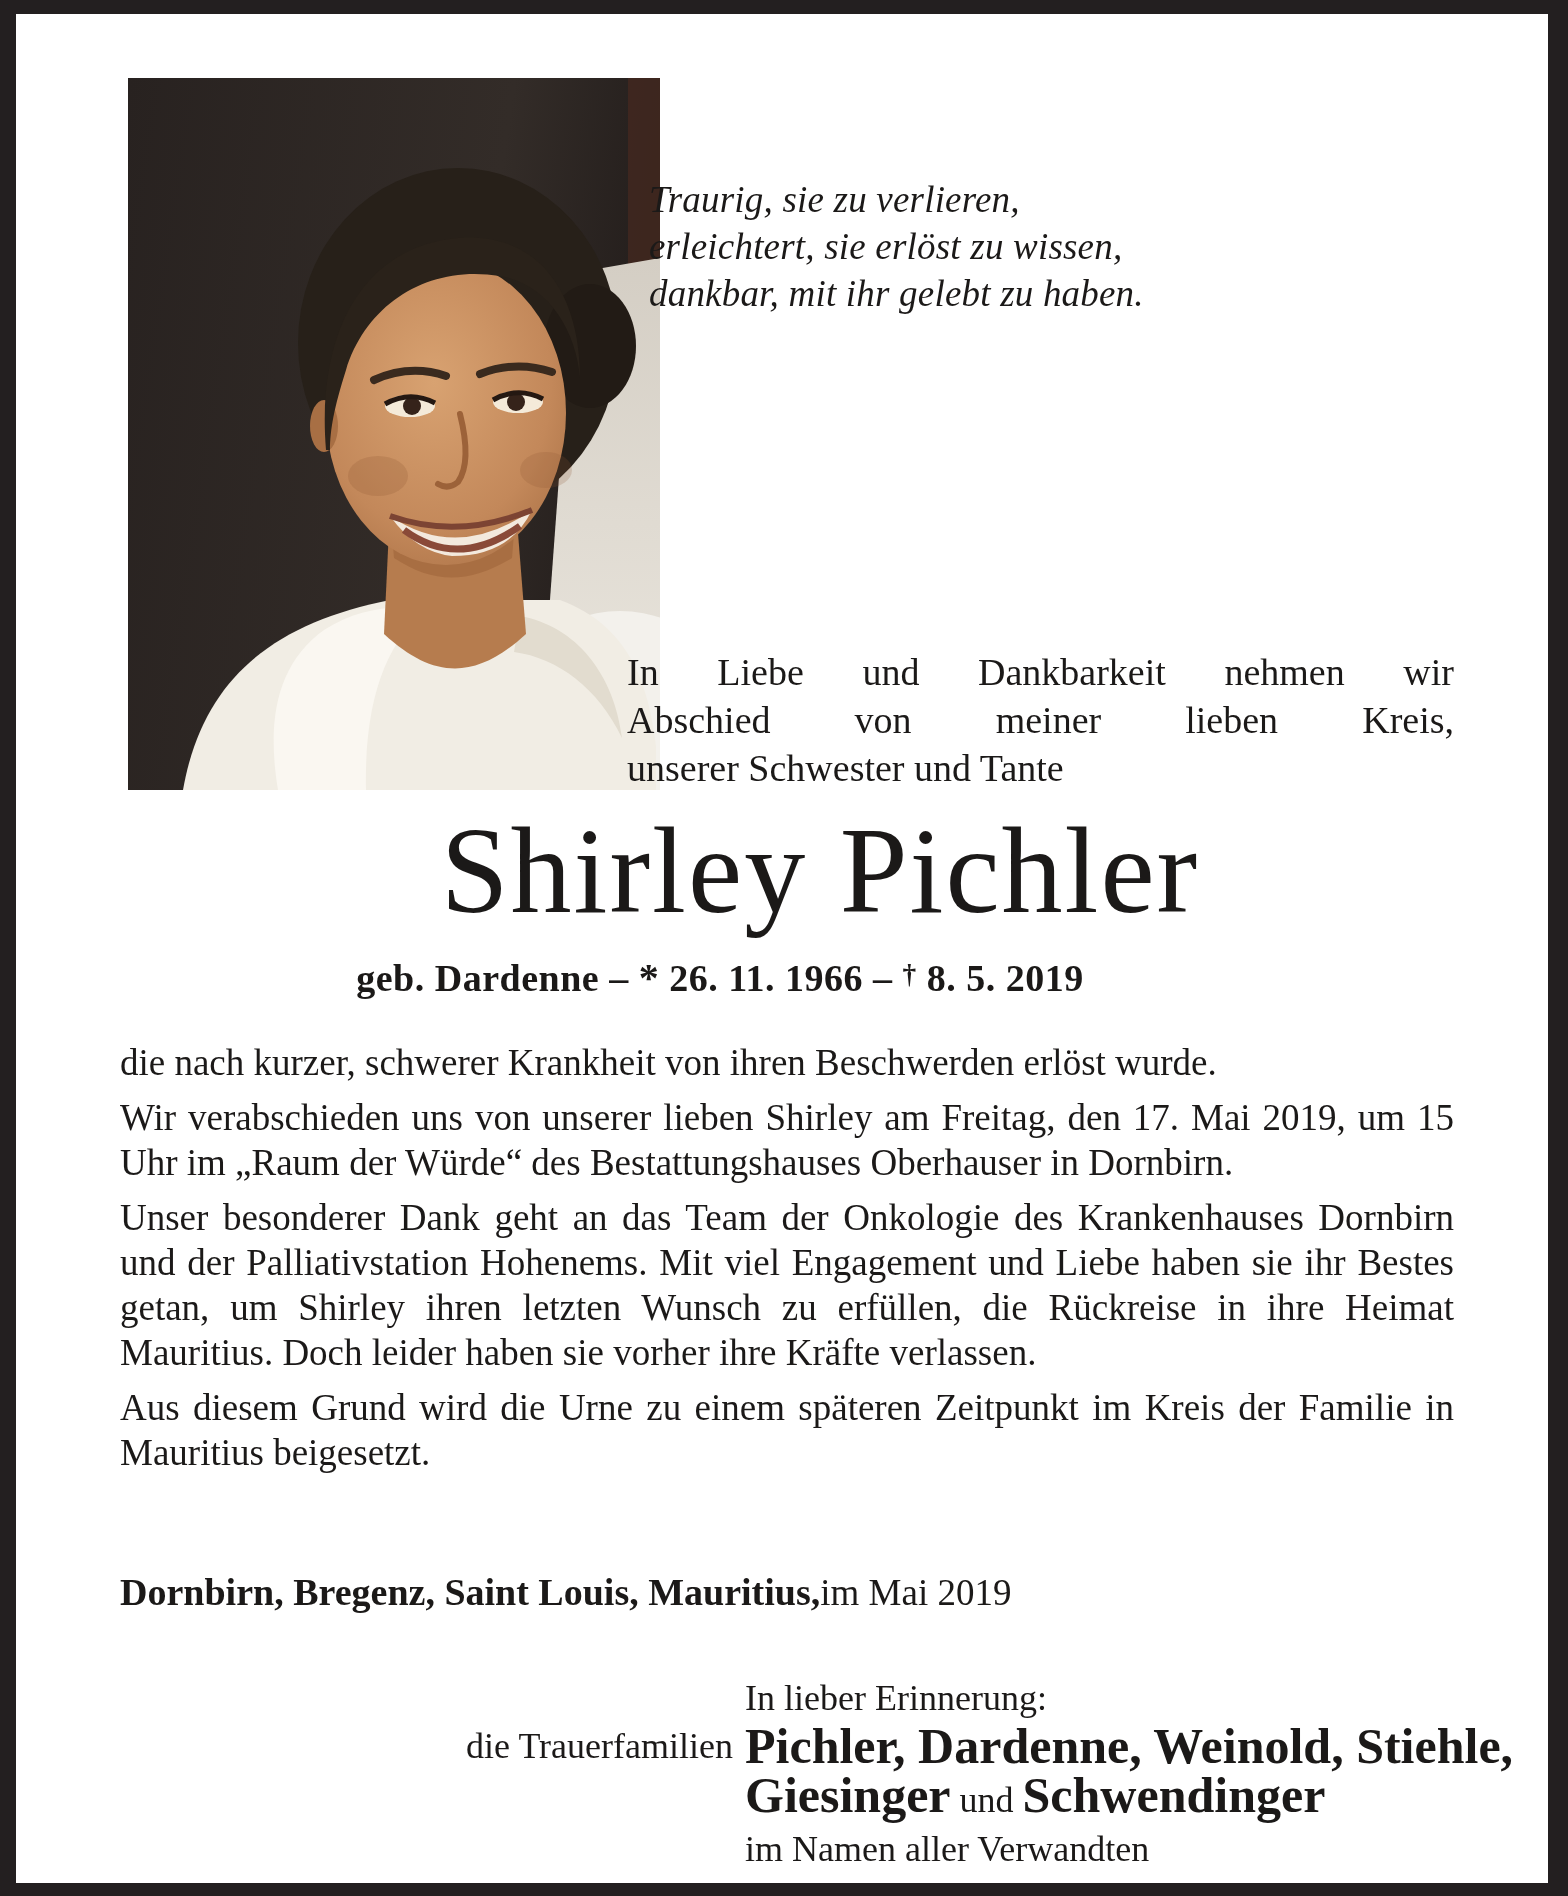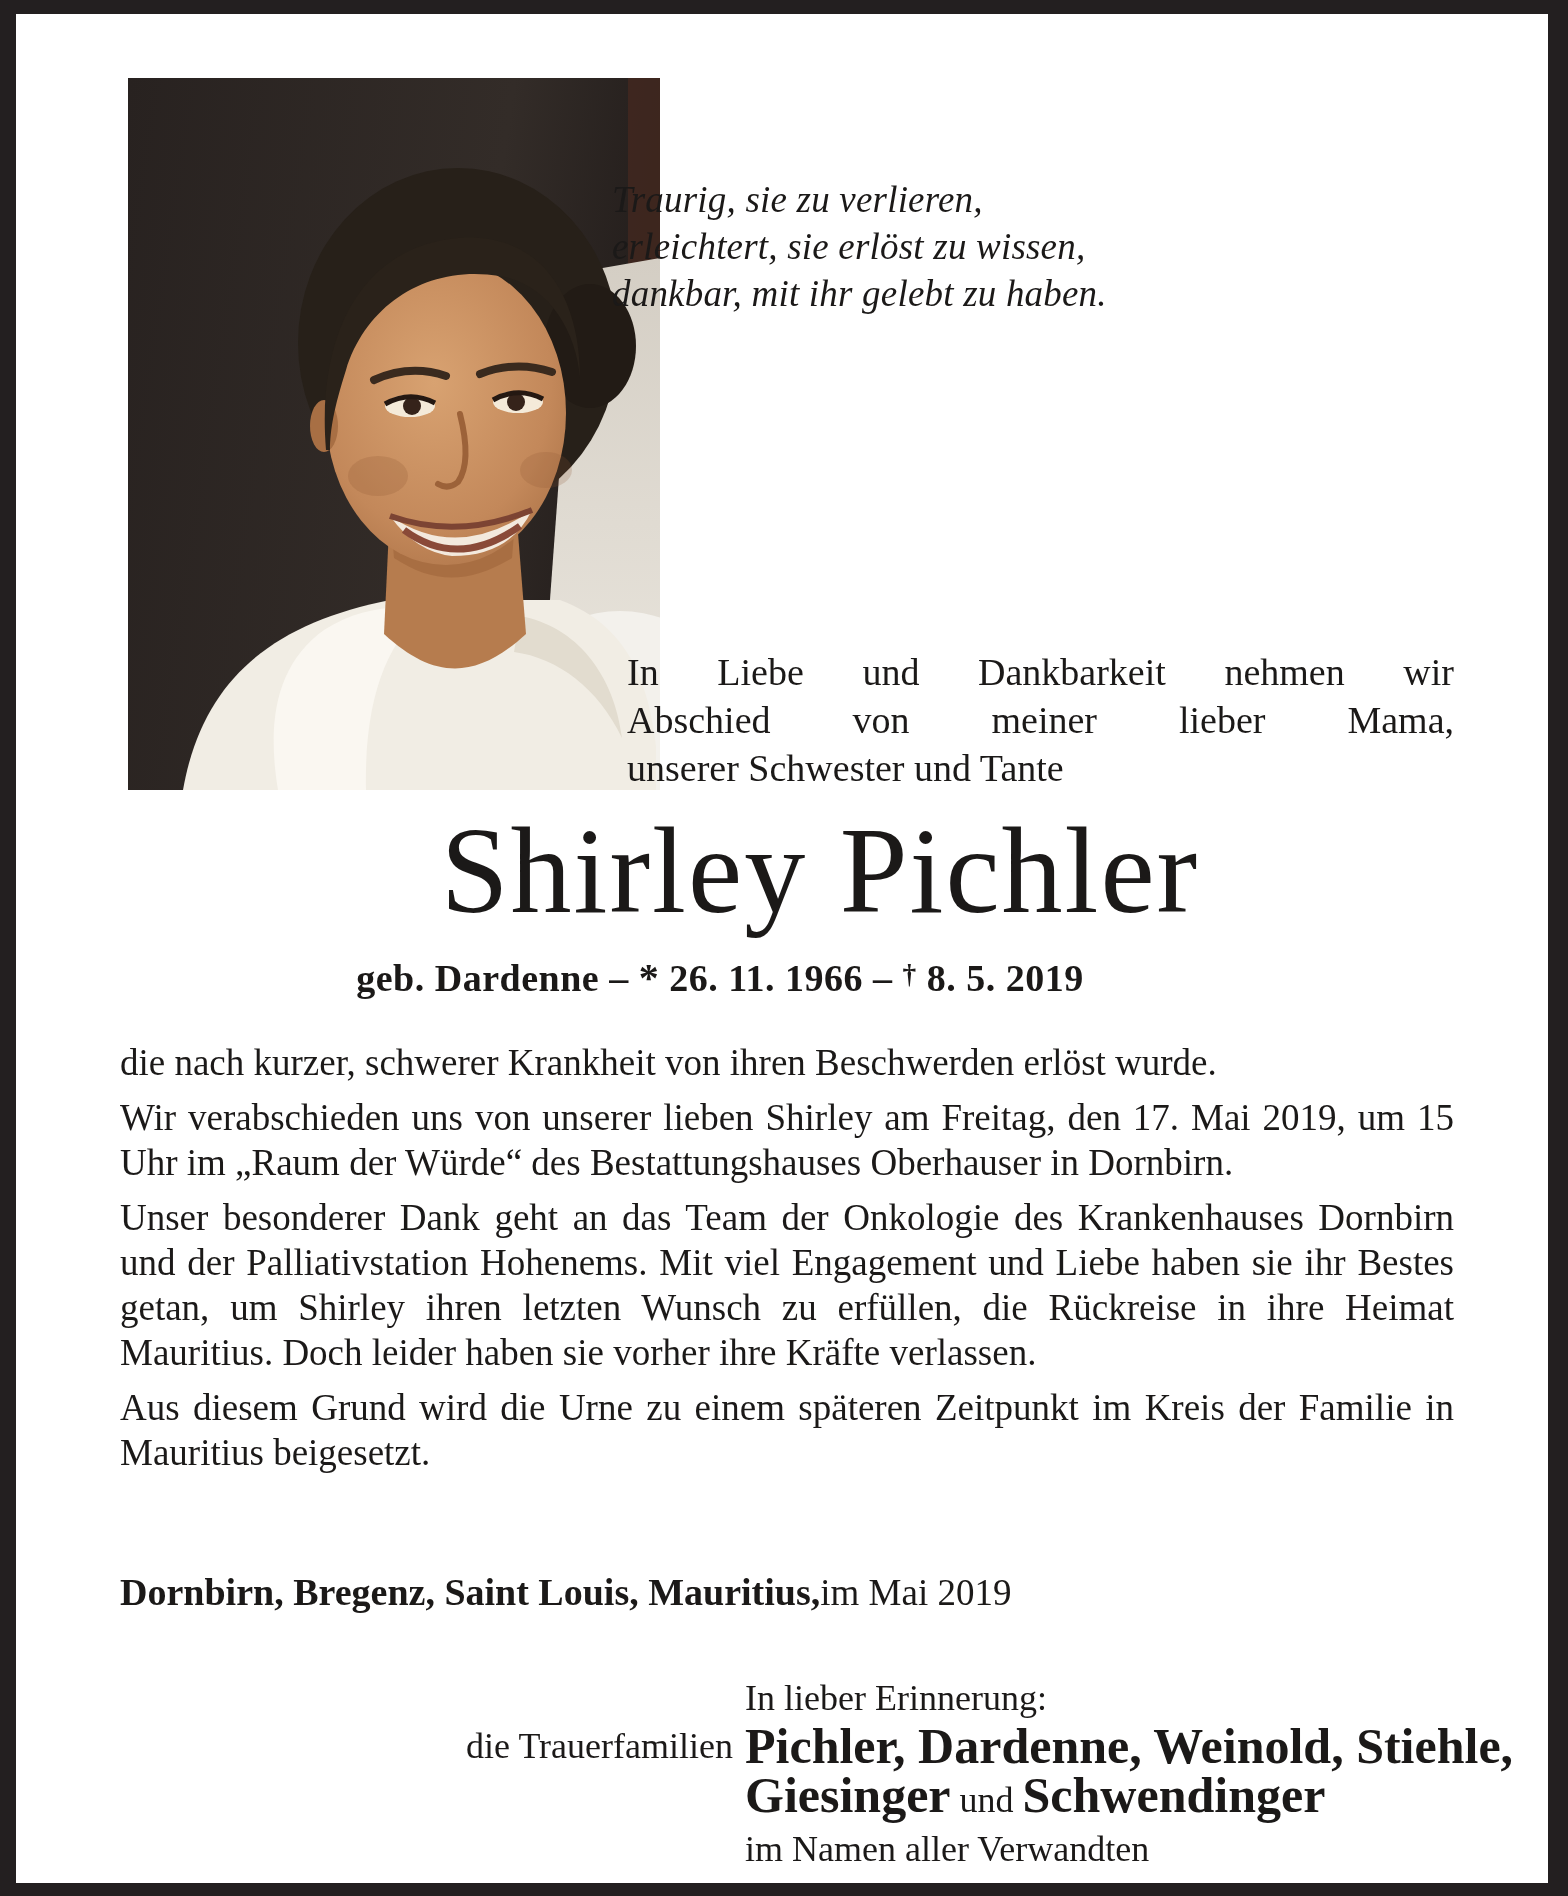--- a/index.html
+++ b/index.html
@@ -14,21 +14,21 @@
     font-family:"Liberation Serif", serif;
     color:#1b1918;
     overflow:hidden;
   }
   .abs{position:absolute;}
 
   
   .photo{left:112px;top:64px;width:532px;height:712px;}
 
   
-  .quote{left:596px;top:162px;font-style:italic;font-size:37px;line-height:47px;letter-spacing:.2px;}
+  .quote{left:633px;top:162px;font-style:italic;font-size:37px;line-height:47px;letter-spacing:.2px;}
 
   
   .intro{left:611px;top:634px;width:827px;font-size:38px;line-height:48px;}
   .intro .jline{text-align:justify;text-align-last:justify;}
   .intro .lline{text-align:left;}
 
   
   .name{left:0;top:793px;width:1532px;text-align:center;font-size:122px;line-height:1.05;letter-spacing:2px;font-weight:400;padding-left:38px;}
   .lifeline{left:0;top:940px;width:1408px;text-align:center;font-size:38px;font-weight:bold;letter-spacing:.5px;}
   .sym-star{font-size:1.05em;}
@@ -121,21 +121,21 @@
   </div>
 
   <div class="abs quote">
     <div>Traurig, sie zu verlieren,</div>
     <div>erleichtert, sie erlöst zu wissen,</div>
     <div>dankbar, mit ihr gelebt zu haben.</div>
   </div>
 
   <div class="abs intro">
     <div class="jline">In Liebe und Dankbarkeit nehmen wir</div>
-    <div class="jline">Abschied von meiner lieber Mama,</div>
+    <div class="jline">Abschied von meiner lieben Kreis,</div>
     <div class="lline">unserer Schwester und Tante</div>
   </div>
 
   <div class="abs name">Shirley Pichler</div>
 
   <div class="abs lifeline">
     <span>geb. Dardenne – </span><span class="sym-star">*</span><span> 26. 11. 1966 – </span><span class="sym-dagger">†</span><span> 8. 5. 2019</span>
   </div>
 
   <div class="abs bodycopy">

